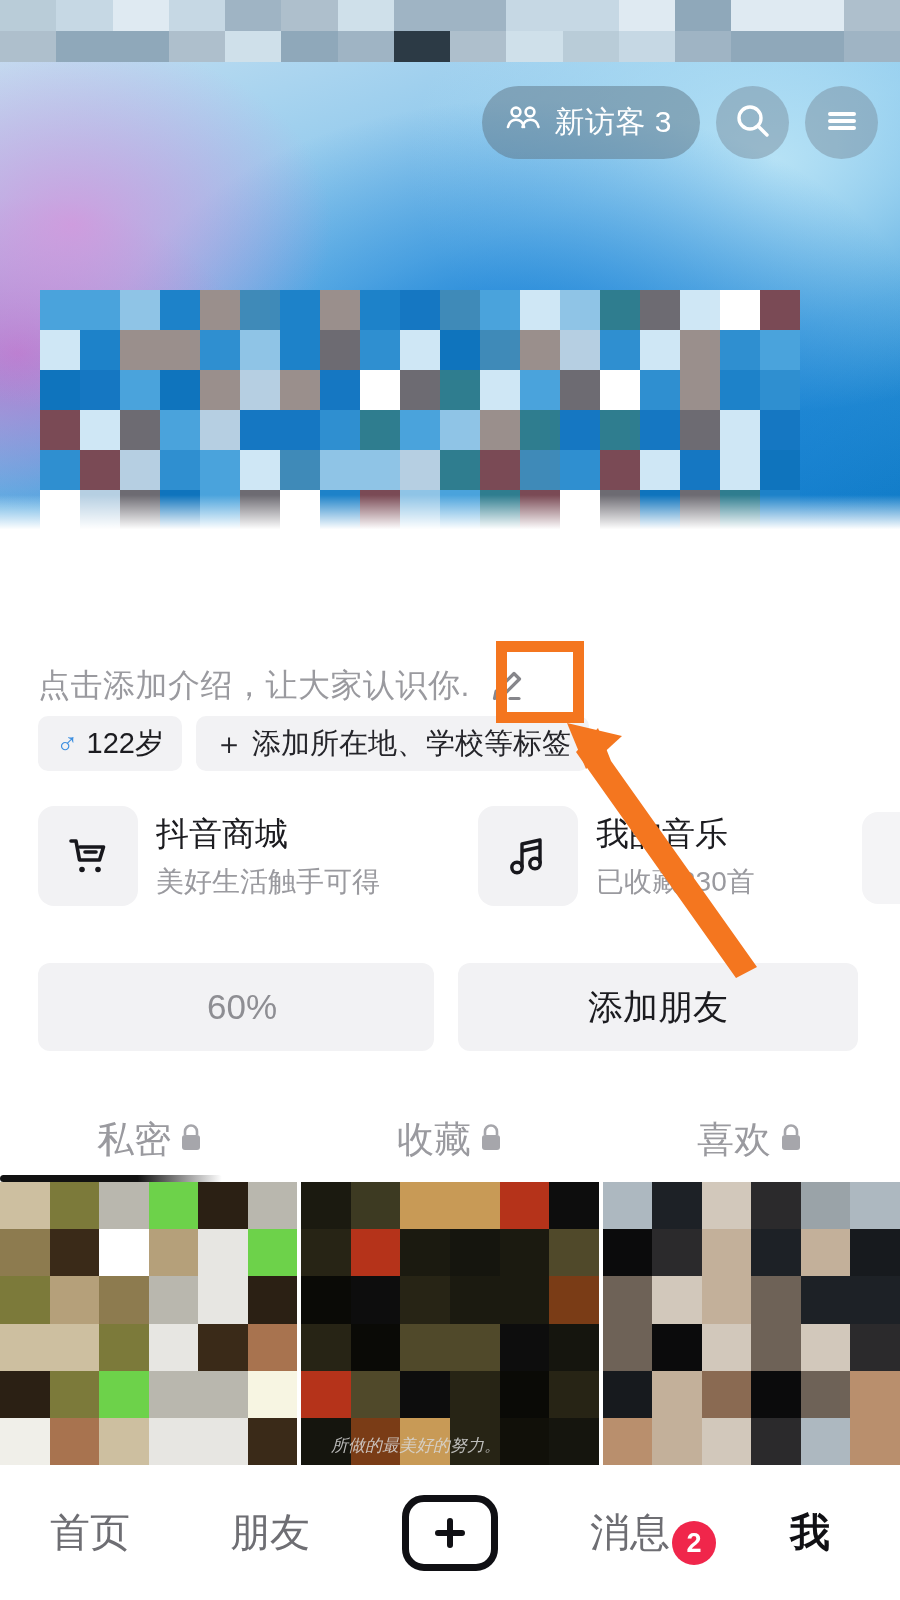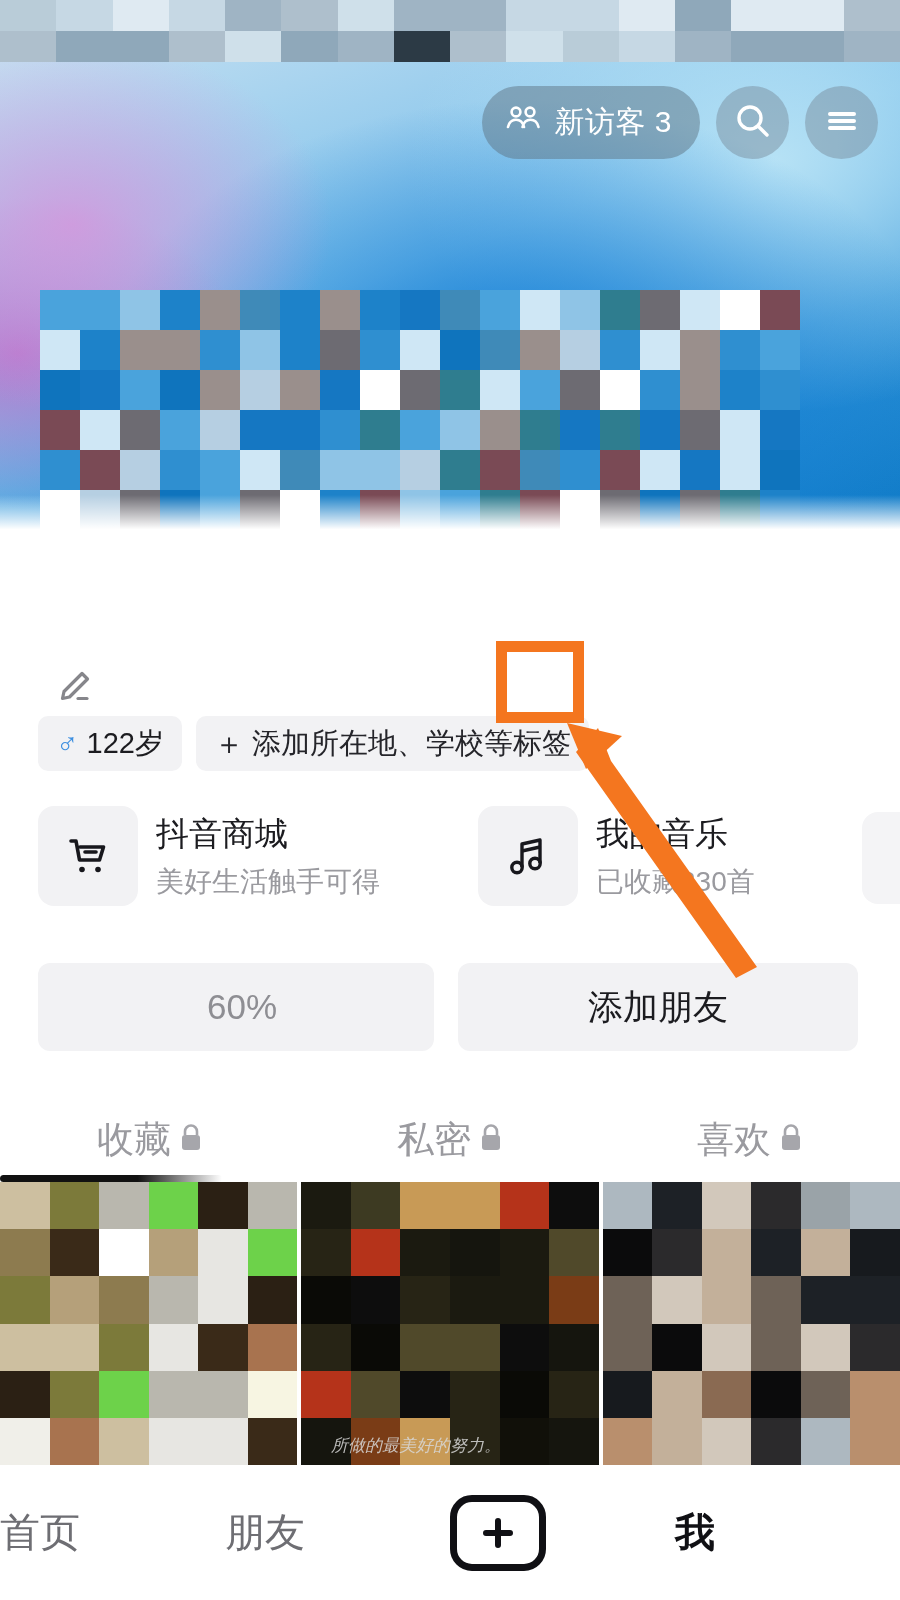--- a/index.html
+++ b/index.html
@@ -127,21 +127,21 @@
   .thumb-cap {
     position:absolute; left:10%; bottom:8px; font-size:17px;
     color:#d8d8d8; font-style:italic; white-space:nowrap; opacity:.85;text-align:right;
   }
 
   
   .bottomnav {
     position:absolute; left:0; bottom:0; width:900px; height:135px;
     background:#fff; display:flex; align-items:center; z-index:15;
   }
-  .navitem { flex:1 1 0; display:flex; align-items:center; justify-content:flex-start; position:relative; }
+  .navitem { flex:1 1 0; display:flex; align-items:center; justify-content:center; position:relative; }
   .navitem .t { font-size:40px; color:#6e6e73; }
   .navitem.active .t { color:#101014; font-weight:bold; }
   .plus-box {
     width:96px; height:76px; border:7px solid #101014; border-radius:22px;
     display:flex; align-items:center; justify-content:center;
   }
   .badge {
     position:absolute; top:16px; left:calc(50% + 42px);
     min-width:44px; height:44px; padding:0 6px; border-radius:22px;
     background:#f0264b; color:#fff; font-size:27px; font-weight:bold;
@@ -337,20 +337,21 @@
     <div class="icon-round">
       <span>
         <svg width="36" height="28" viewBox="0 0 36 28" stroke="#fff" stroke-width="4" stroke-linecap="round">
           <path d="M6 7h24M6 14h24M6 21h24"></path>
         </svg>
       </span>
     </div>
   </div>
 
   <div class="intro-row">
+    <div class="intro-text">点击添加介绍，让大家认识你.</div>
     <div class="intro-edit-slot">
       <span style="position:absolute;left:14px;top:10px;">
         <svg width="44" height="44" viewBox="0 0 44 44" fill="none" stroke="#86868b" stroke-width="3.2" stroke-linecap="round" stroke-linejoin="round">
           <path d="M30 8.5l5.5 5.5-18 18-7 1.5 1.5-7z"></path>
           <path d="M26 33.5h9"></path>
         </svg>
       </span>
     </div>
   </div>
 
@@ -402,30 +403,30 @@
     <div class="btn edit">
       <span class="pct">60%</span>
     </div>
     <div class="btn addfriend">
       <span>添加朋友</span>
     </div>
   </div>
 
   <div class="tabs">
     <div class="tab">
-      <span class="tab-label">收藏</span>
+      <span class="tab-label">私密</span>
       <span>
         <svg width="24" height="30" viewBox="0 0 24 30" fill="#a6a6ab">
           <path d="M6 12V8.5a6 6 0 0112 0V12" fill="none" stroke="#a6a6ab" stroke-width="2.6"></path>
           <rect x="3" y="12" width="18" height="15" rx="3"></rect>
         </svg>
       </span>
     </div>
     <div class="tab">
-      <span class="tab-label">私密</span>
+      <span class="tab-label">收藏</span>
       <span>
         <svg width="24" height="30" viewBox="0 0 24 30" fill="#a6a6ab">
           <path d="M6 12V8.5a6 6 0 0112 0V12" fill="none" stroke="#a6a6ab" stroke-width="2.6"></path>
           <rect x="3" y="12" width="18" height="15" rx="3"></rect>
         </svg>
       </span>
     </div>
     <div class="tab">
       <span class="tab-label">喜欢</span>
       <span>
@@ -569,20 +570,24 @@
     <div class="navitem">
       <span class="t">朋友</span>
     </div>
     <div class="navitem">
       <div class="plus-box">
         <svg width="44" height="44" viewBox="0 0 44 44" stroke="#101014" stroke-width="6" stroke-linecap="round">
           <path d="M22 10v24M10 22h24"></path>
         </svg>
       </div>
     </div>
+    <div class="navitem">
+      <span class="t">消息</span>
+      <span class="badge">2</span>
+    </div>
     <div class="navitem active">
       <span class="t">我</span>
     </div>
   </div>
 
   <svg class="arrow-svg" viewBox="0 0 900 1600">
     <path d="M757 967 L611 761 L598 728 L576 752 L590 772 L736 978 Z" fill="#f4761f"></path>
     <path d="M567 723 L622 736 L586 769 Z" fill="#f4761f"></path>
   </svg>
   <div class="hl-box"></div>

